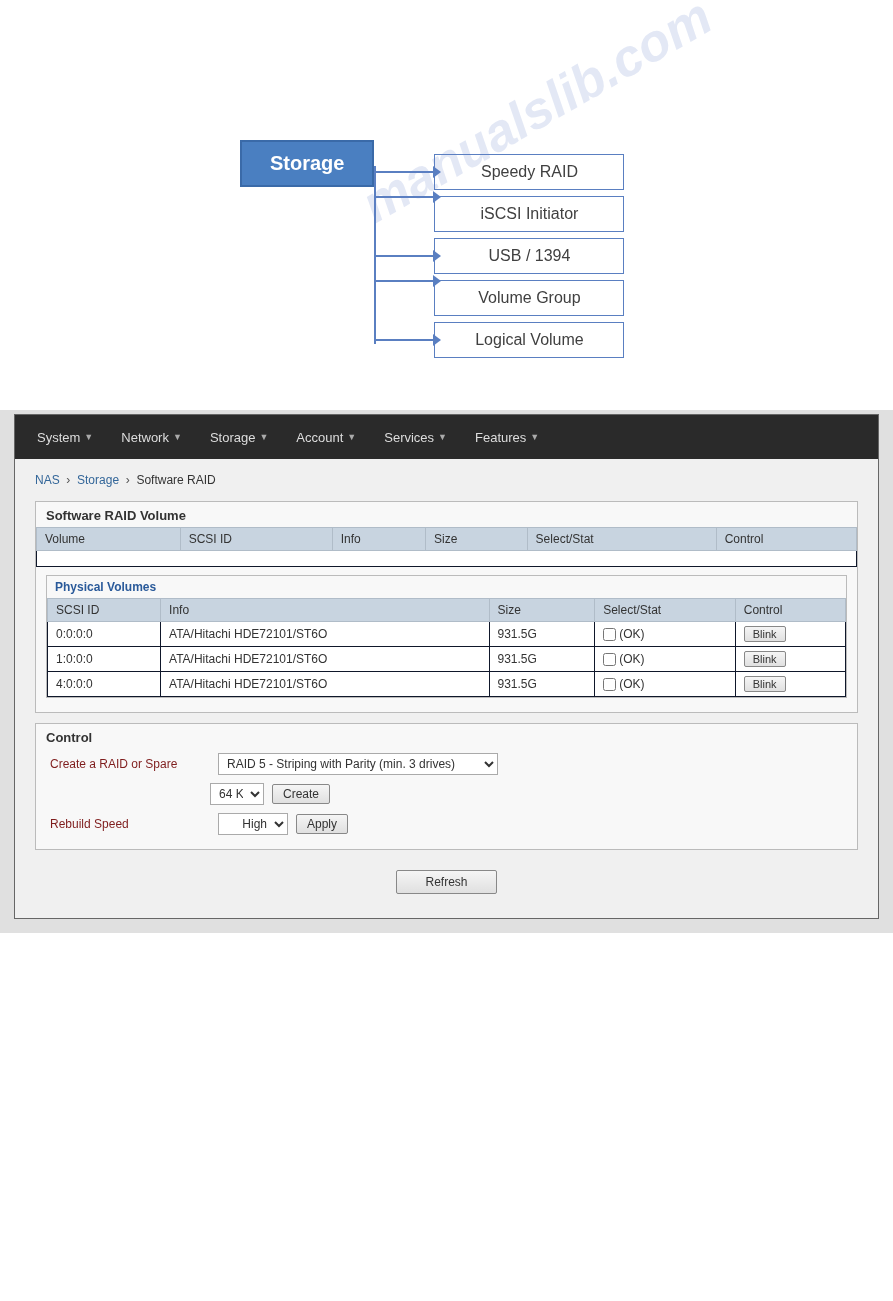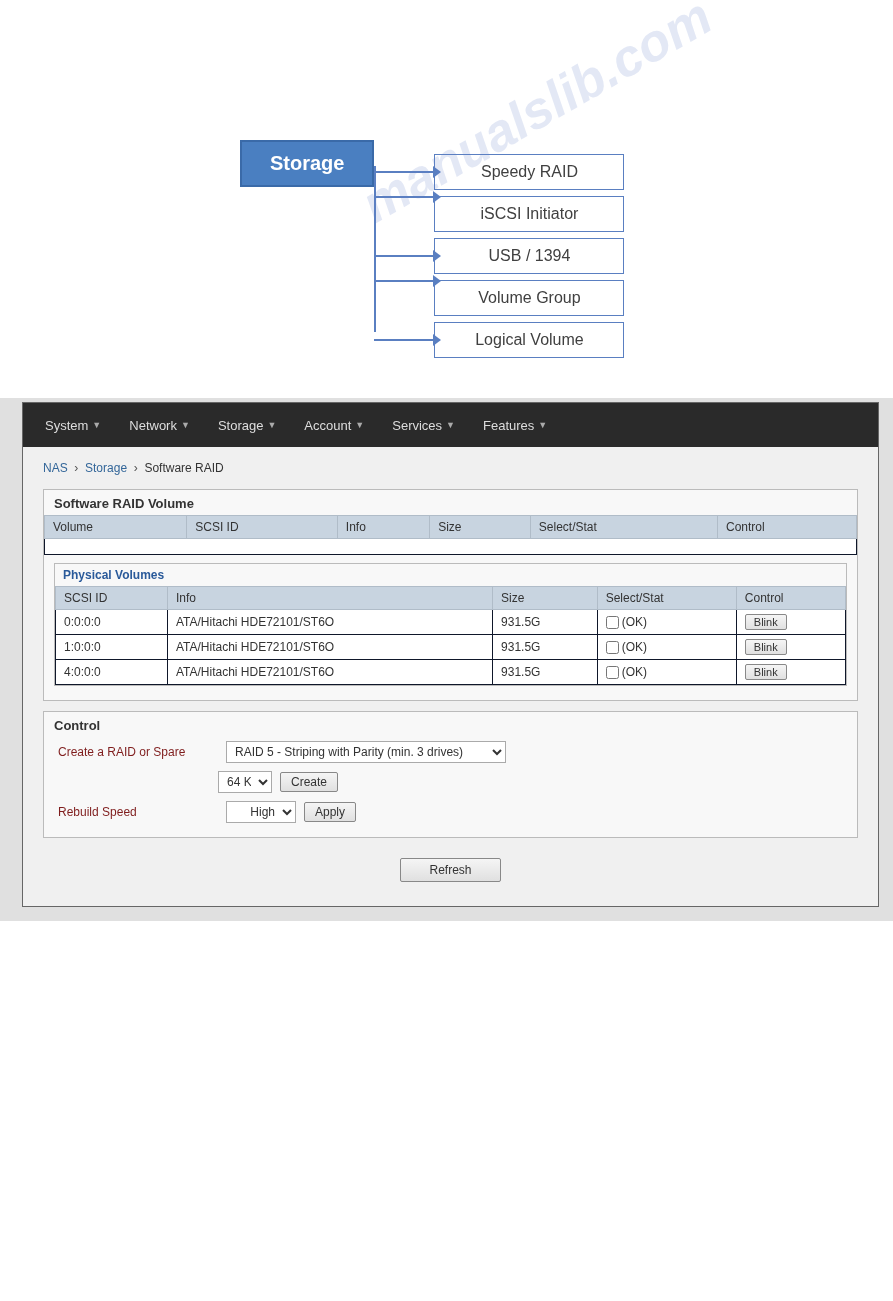--- a/index.html
+++ b/index.html
@@ -268,34 +268,34 @@
 
         <div style="display:flex; margin-bottom:6px; position:relative;">
           <div style="width:60px; height:2px; background:#5a7fc1; position:relative;">
             <div style="position:absolute; right:-7px; top:-5px; width:0; height:0; border-top:6px solid transparent; border-bottom:6px solid transparent; border-left:8px solid #5a7fc1;"></div>
           </div>
           <div class="tree-node-box">
             <span>Volume Group</span>
           </div>
         </div>
 
-        <div style="display:flex; align-items:center; margin-bottom:0; position:relative;">
+        <div style="display:flex; align-items:center; margin-bottom:12px; position:relative;">
           <div style="width:60px; height:2px; background:#5a7fc1; position:relative;">
             <div style="position:absolute; right:-7px; top:-5px; width:0; height:0; border-top:6px solid transparent; border-bottom:6px solid transparent; border-left:8px solid #5a7fc1;"></div>
           </div>
           <div class="tree-node-box">
             <span>Logical Volume</span>
           </div>
         </div>
       </div>
     </div>
   </div>
 </div>
 
-<div style="background:#e0e0e0; padding:4px 14px 14px 22px;">
+<div style="background:#e0e0e0; padding:4px 14px 14px 14px;">
   <div style="border:1px solid #666; background:#fff;">
 
     <div class="navbar">
       <div class="nav-item">
         <span>System</span>
         <span class="chevron">▼</span>
       </div>
       <div class="nav-item">
         <span>Network</span>
         <span class="chevron">▼</span>

